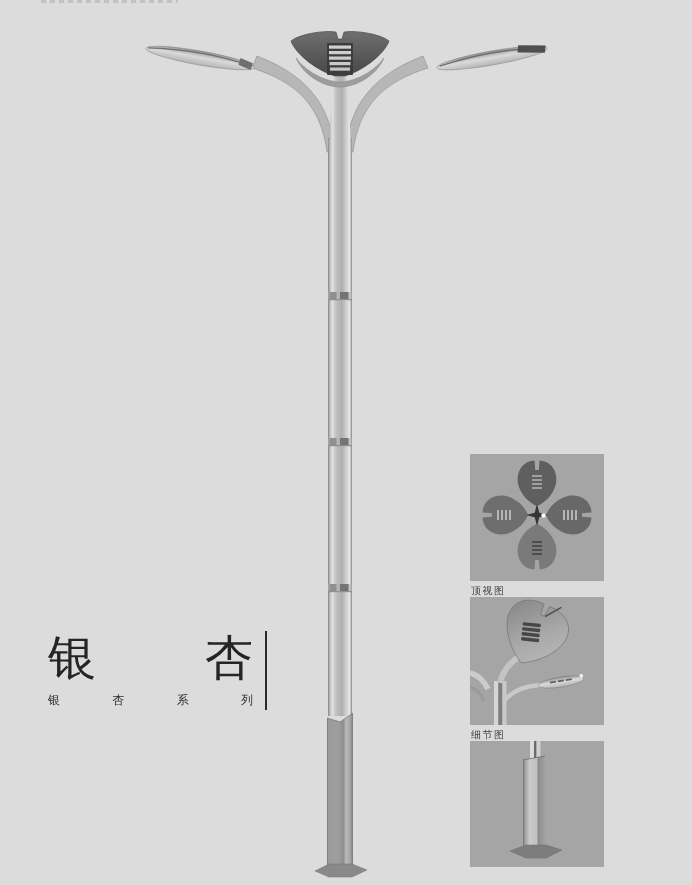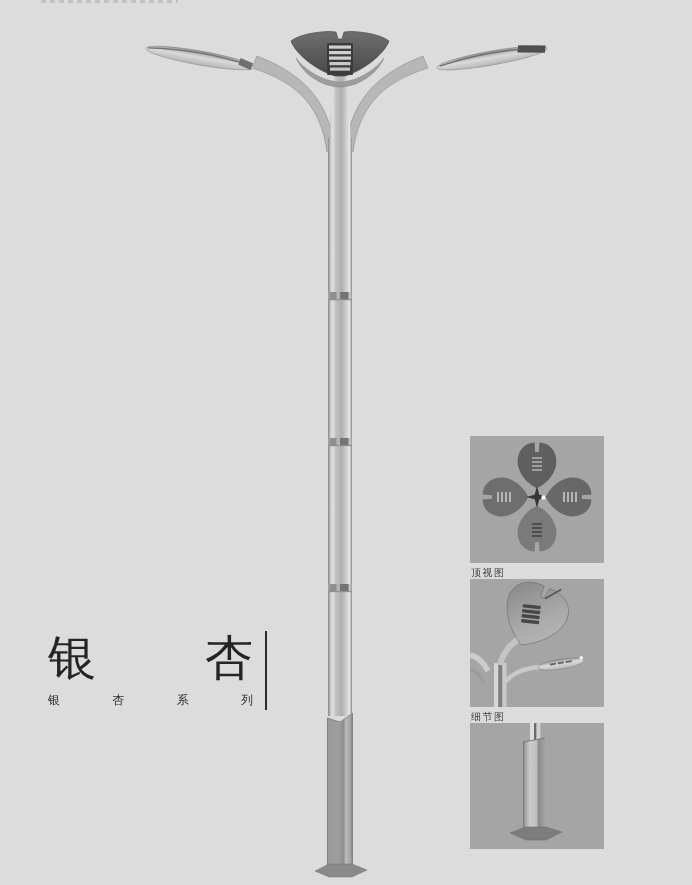--- a/index.html
+++ b/index.html
@@ -21,21 +21,21 @@
     display:flex;justify-content:space-between;
     font-size:48px;line-height:1.02;color:#242424;font-weight:500;
   }
   .subtitle-row{
     display:flex;justify-content:space-between;
     font-size:12px;color:#2f2f2f;margin-top:10px;font-weight:500;
   }
   .title-divider{
     position:absolute;left:265px;top:631px;width:2px;height:79px;background:#2b2b2b;
   }
-  .panel-col{position:absolute;left:470px;top:436px;width:112px}
+  .panel-col{position:absolute;left:470px;top:454px;width:112px}
   .panel-fig{display:block}
   .panel-caption{
     font-size:10px;letter-spacing:1.5px;color:#424242;
     height:11px;line-height:11px;margin:4px 0 1px 1px;font-weight:500;
   }
 </style>
 </head>
 <body>
 
 <div class="page">

